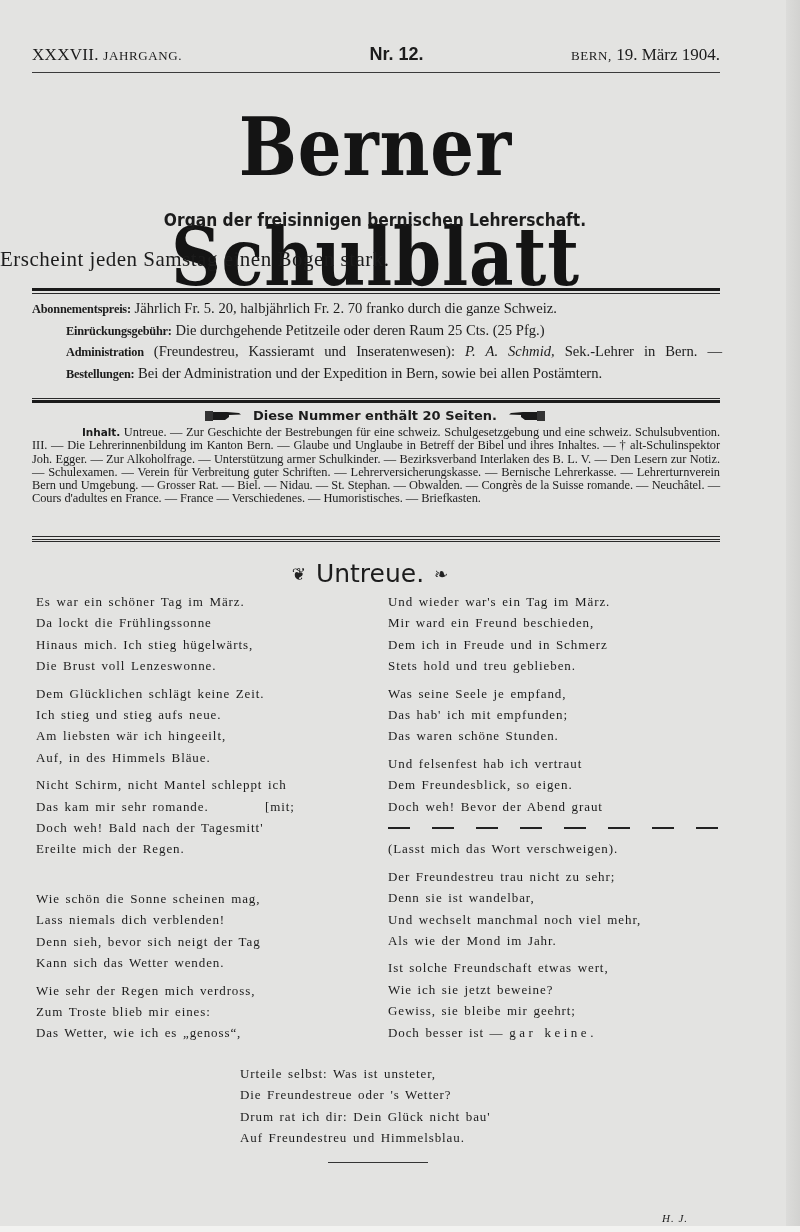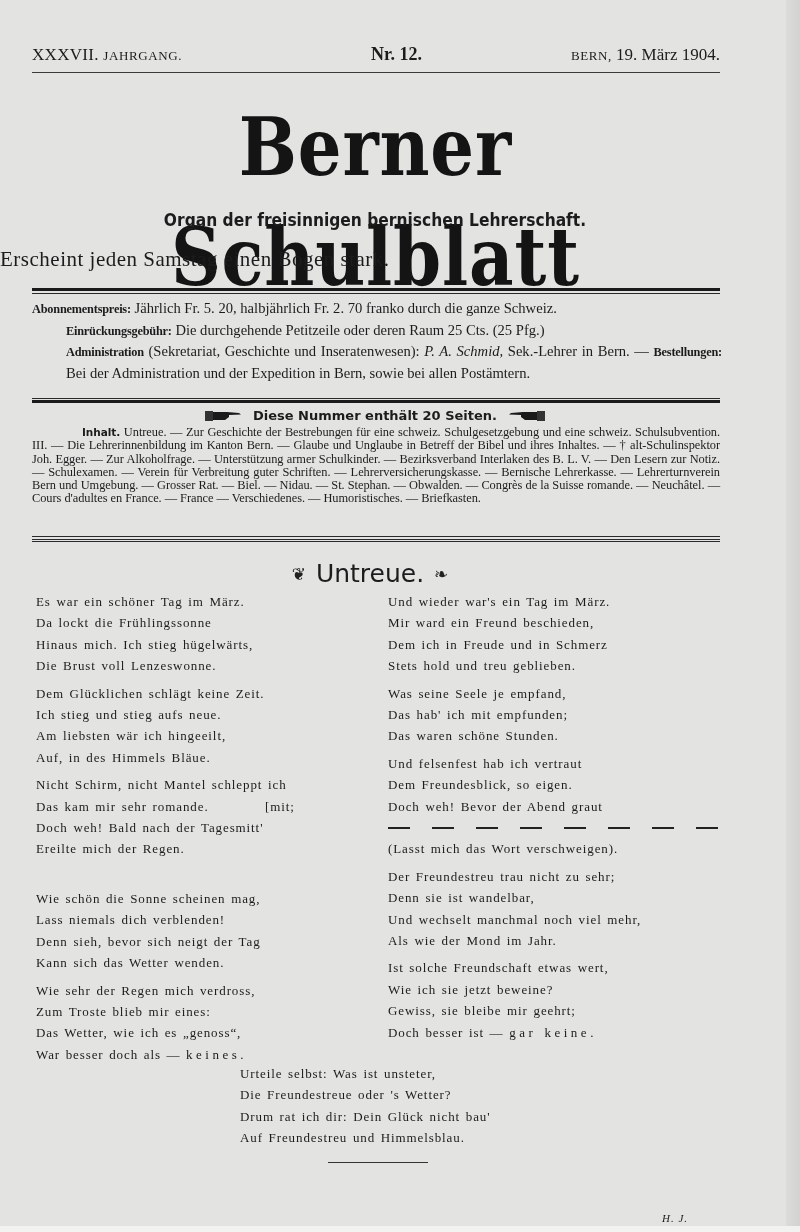--- a/index.html
+++ b/index.html
@@ -36,21 +36,21 @@
       justify-content: space-between;
       align-items: baseline;
     }
     .mt-vol {
       font-family: "Liberation Serif", serif;
       font-size: 17px;
       letter-spacing: 0.3px;
     }
     .mt-vol .sc { font-size: 13px; letter-spacing: 0.6px; }
     .mt-nr {
-      font-family: Liberation Serif, serif;
+      font-family: Liberation Sans, sans-serif;
       font-weight: bold;
       font-size: 18px;
       margin-left: 40px;
     }
     .mt-date {
       font-family: "Liberation Serif", serif;
       font-size: 17px;
     }
     .mt-date .sc { font-size: 13px; letter-spacing: 0.6px; }
     .rule-thin {
@@ -232,21 +232,21 @@
 
 <div class="rule-double" style="top:288px">
   <div class="thick"></div>
     <div class="gap"></div>
     <div class="thin"></div>
 </div>
 
 <div class="subs">
   <p><span class="lbl">Abonnementspreis:</span><span> Jährlich Fr. 5. 20, halbjährlich Fr. 2. 70 franko durch die ganze Schweiz.</span></p>
   <p class="indent"><span class="lbl">Einrückungsgebühr:</span><span> Die durchgehende Petitzeile oder deren Raum 25 Cts. (25 Pfg.)</span></p>
-  <p class="indent"><span class="lbl">Administration</span><span> (Sekretariat, Geschichte und Inseratenwesen): </span><em>P. A. Schmid,</em><span> Sek.-Lehrer in Bern. — </span><span class="lbl">Bestellungen:</span><span> Bei der Administration und der Expedition in Bern, sowie bei allen Postämtern.</span></p>
+  <p class="indent"><span class="lbl">Administration</span><span> (Freundestreu, Kassieramt und Inseratenwesen): </span><em>P. A. Schmid,</em><span> Sek.-Lehrer in Bern. — </span><span class="lbl">Bestellungen:</span><span> Bei der Administration und der Expedition in Bern, sowie bei allen Postämtern.</span></p>
 </div>
 
 <div class="rule-double" style="top:398px">
   <div class="thin"></div>
     <div class="gap" style="height:1px"></div>
     <div class="thick"></div>
 </div>
 
 <div class="notice">
   <svg class="hand" viewBox="0 0 38 12">
@@ -301,21 +301,20 @@
   <div class="stanza">
     <div class="line">Wie schön die Sonne scheinen mag,</div>
     <div class="line">Lass niemals dich verblenden!</div>
     <div class="line">Denn sieh, bevor sich neigt der Tag</div>
     <div class="line">Kann sich das Wetter wenden.</div>
   </div>
   <div class="stanza">
     <div class="line">Wie sehr der Regen mich verdross,</div>
     <div class="line">Zum Troste blieb mir eines:</div>
     <div class="line">Das Wetter, wie ich es „genoss“,</div>
-    <div class="line"><span style="white-space:pre">War besser doch als — </span><span class="spaced">keines.</span></div>
   </div>
 </div>
 
 <div class="poem-col" style="left:388px; top:591px;">
   <div class="stanza">
     <div class="line">Und wieder war's ein Tag im März.</div>
     <div class="line">Mir ward ein Freund beschieden,</div>
     <div class="line">Dem ich in Freude und in Schmerz</div>
     <div class="line">Stets hold und treu geblieben.</div>
   </div>

